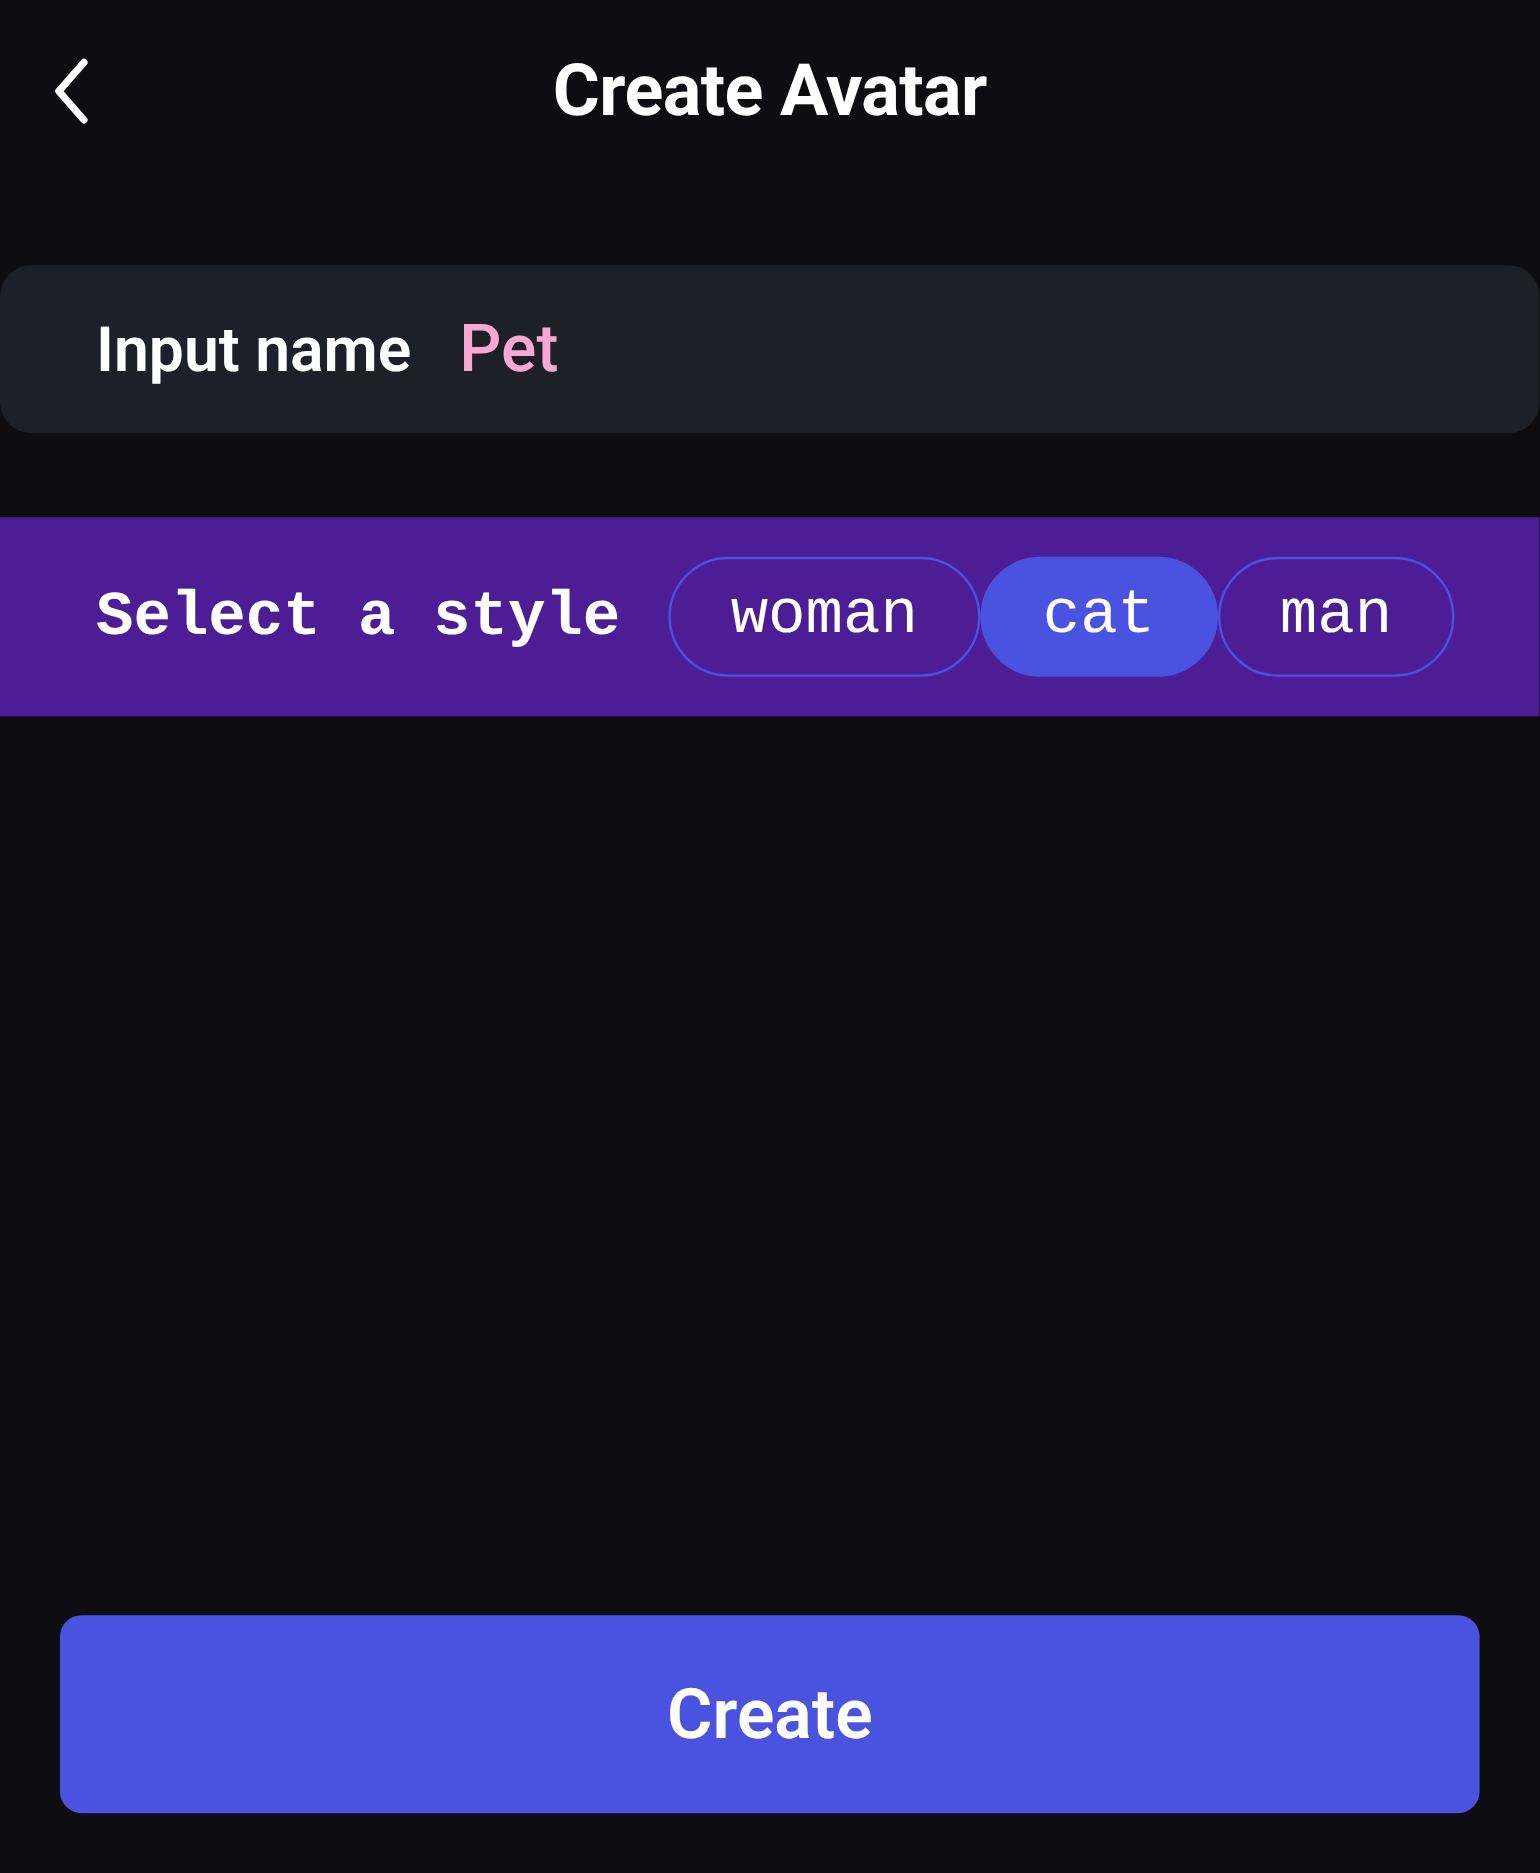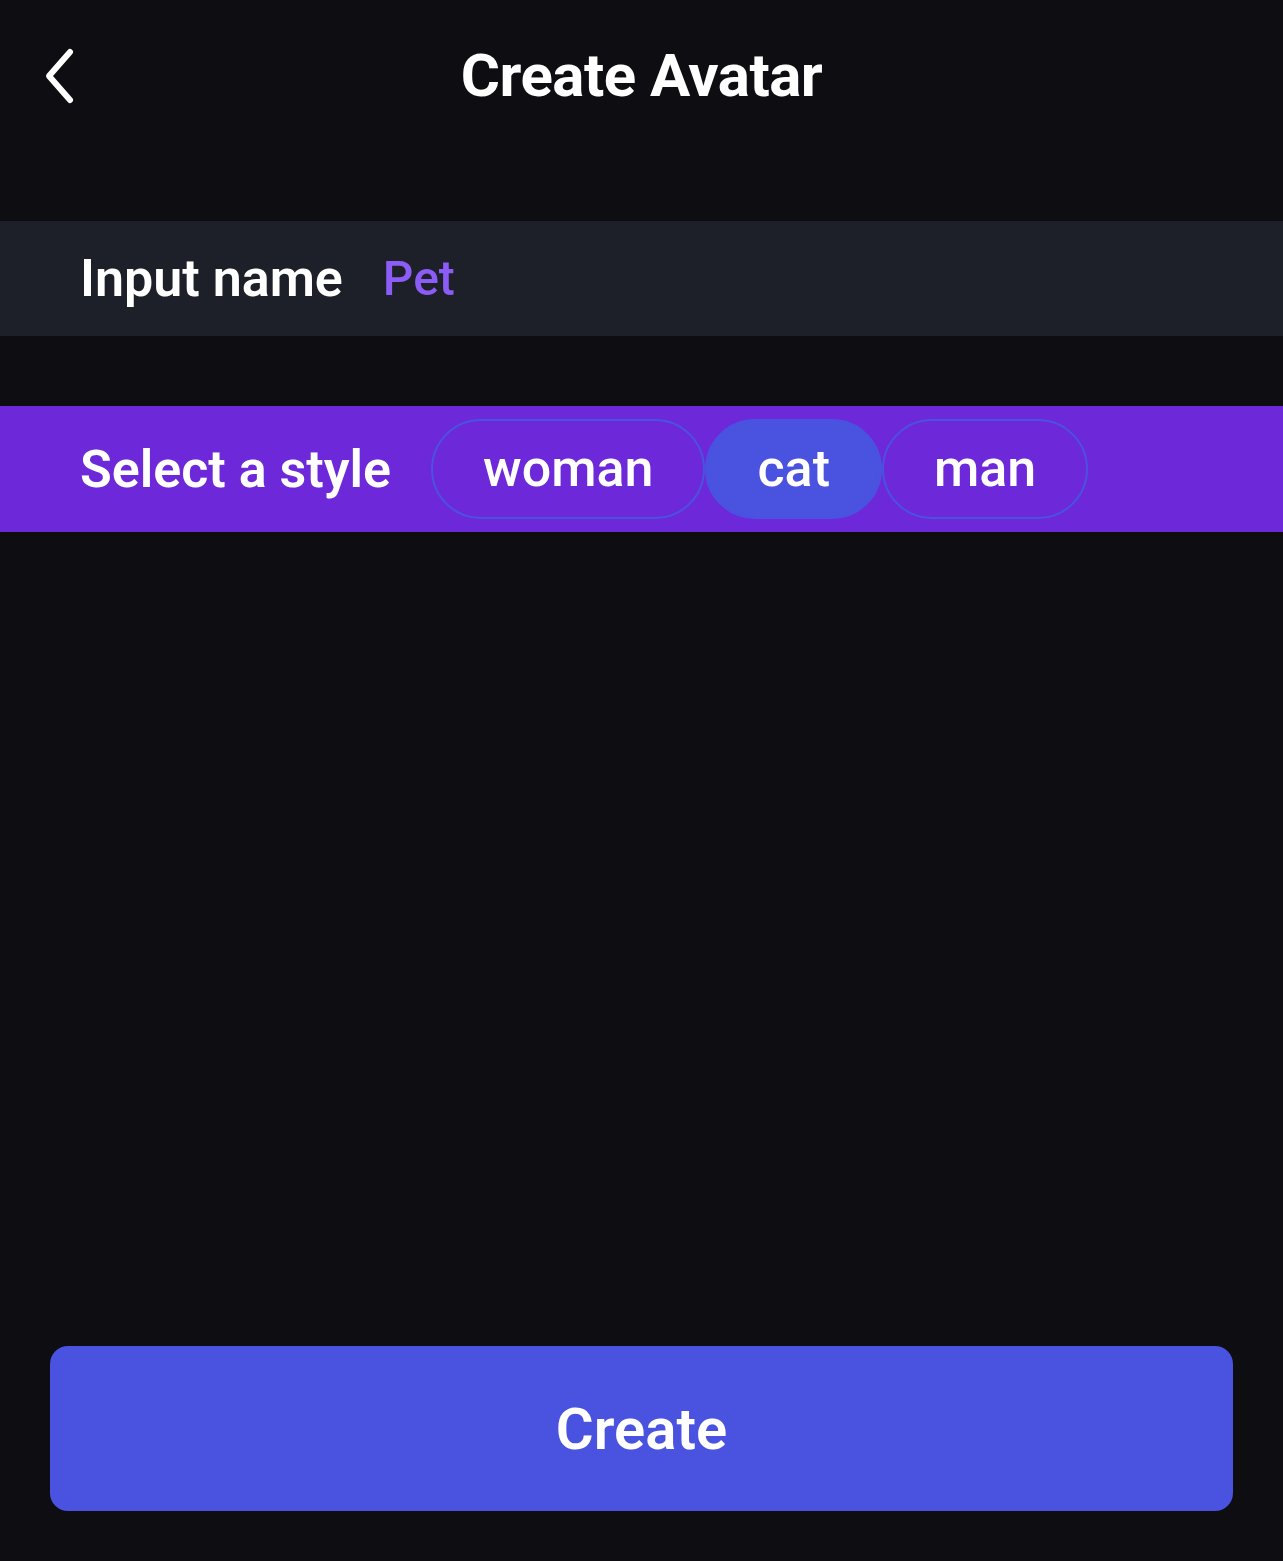--- a/index.html
+++ b/index.html
@@ -43,49 +43,51 @@
       letter-spacing: -0.5px;
     }
     .spacer-top {
       height: 80px;
     }
     .panel {
       background-color: #1e2029;
       display: flex;
       align-items: center;
       padding: 0 80px;
-      height: 115px;
+      height: 140px;
       gap: 40px;
+      border-radius: 26px;
     }
     .panel-label {
       color: #ffffff;
       font-size: 52px;
       font-weight: 600;
       white-space: nowrap;
     }
     .name-input {
       background: transparent;
       border: none;
       outline: none;
-      color: #8b5cf6;
-      font-size: 48px;
+      color: #f9a8d4;
+      font-size: 55px;
       font-weight: 500;
       font-family: inherit;
       flex: 1;
     }
     .spacer-between {
       height: 70px;
     }
     .style-panel {
-      background-color: #6d28d9;
+      background-color: #4c1d95;
       display: flex;
       align-items: center;
       padding: 0 80px;
-      height: 126px;
+      height: 166px;
       gap: 40px;
+      font-family: Liberation Mono, monospace;
     }
     .style-options {
       display: flex;
       align-items: center;
     }
     .style-pill {
       border: 2.5px solid #4a52e0;
       background: transparent;
       color: #ffffff;
       font-size: 52px;

